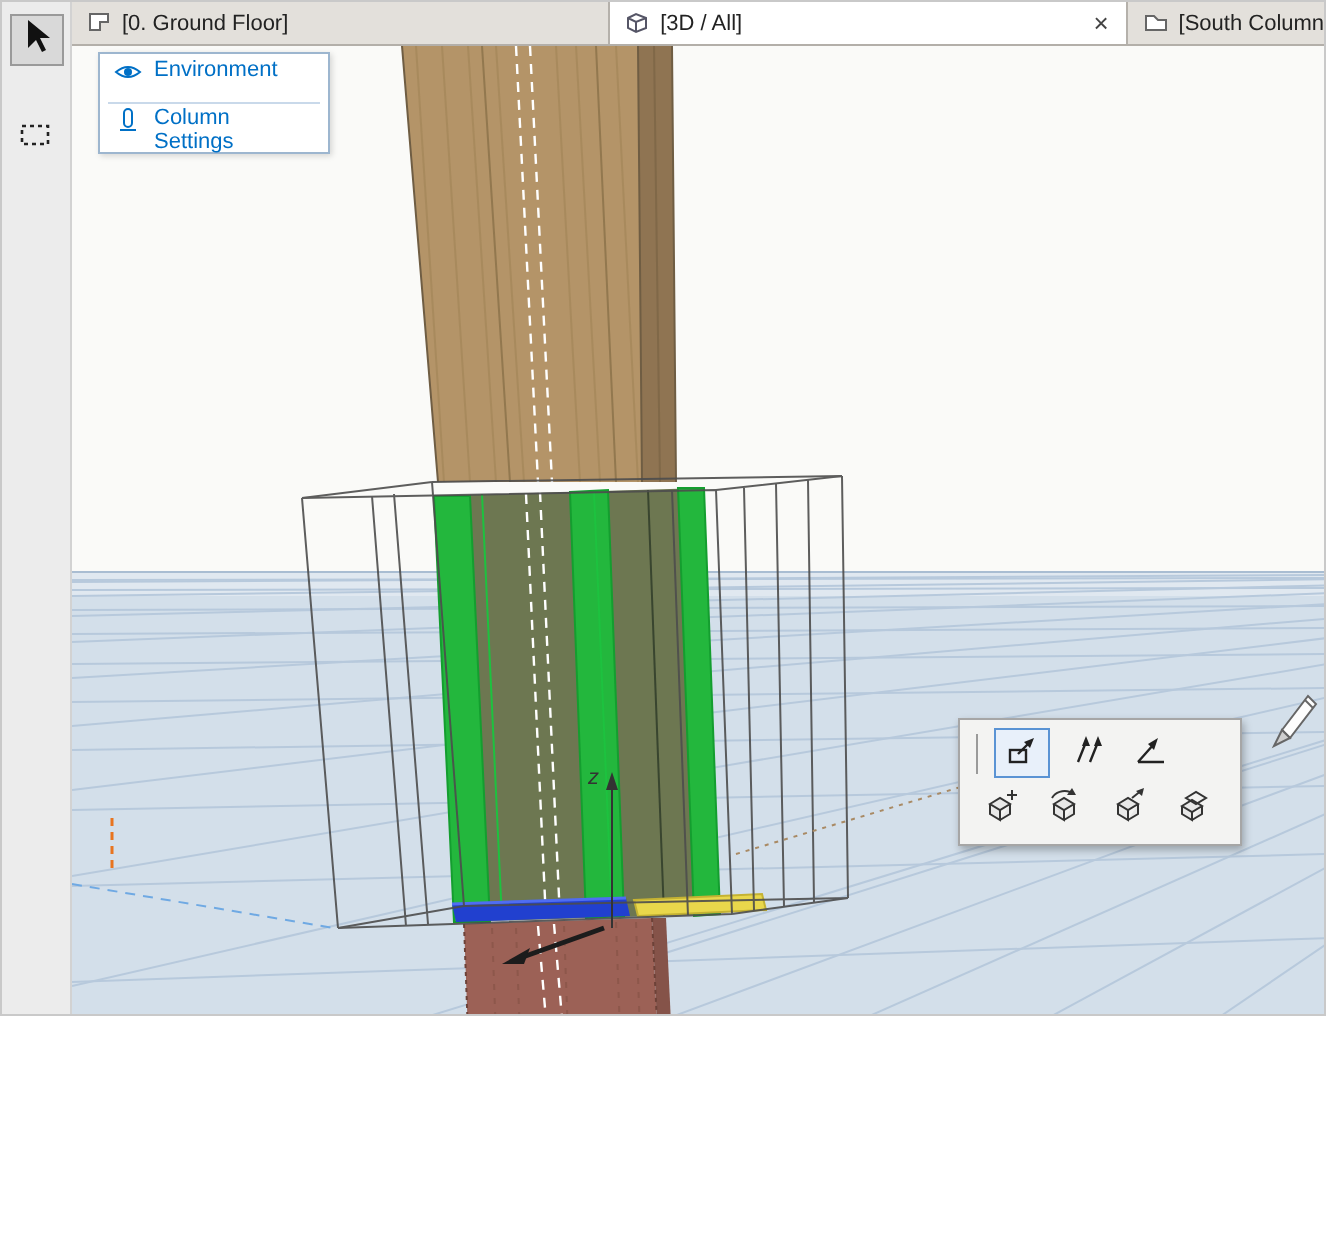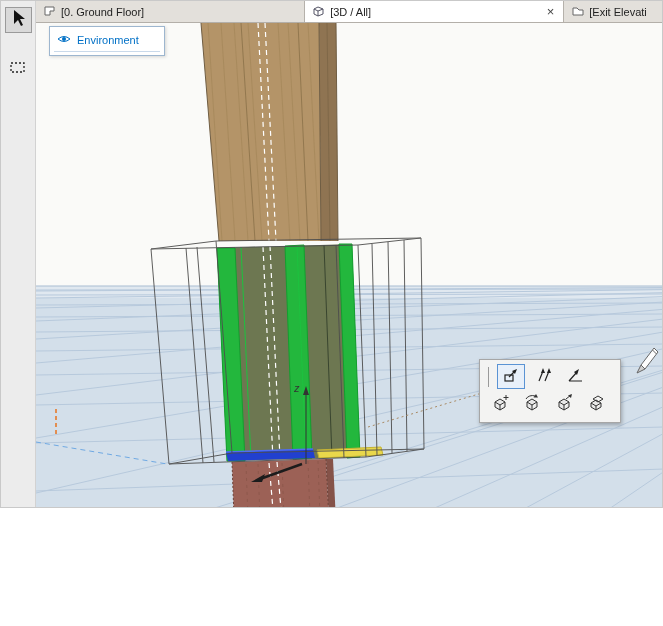--- a/index.html
+++ b/index.html
@@ -24,21 +24,21 @@
   .tab-south{width:98px;border-right:none;}
   .tab-close{margin-left:auto;font-size:13px;color:#444;line-height:1;padding:0 2px;}
 
   
   .viewport{flex:1;position:relative;background:#fafaf8;overflow:hidden;}
   svg.scene{position:absolute;left:0;top:0;}
 
   
   .edit-menu{position:absolute;left:13px;top:3px;width:116px;background:#fff;border:1px solid #9db6cf;
              box-shadow:1px 1px 3px rgba(0,0,0,.15);padding:2px 0;box-sizing:border-box;}
-  .menu-item{display:flex;align-items:center;gap:6px;height:21px;padding:0 7px;color:#0070c6;font-size:11px;}
+  .menu-item{display:flex;gap:6px;height:21px;padding:0 7px;color:#0070c6;font-size:11px;}
   .menu-sep{height:1px;background:#c9d9ea;margin:1px 4px;}
 
   
   .pet-palette{position:absolute;left:443px;top:336px;width:142px;background:#f3f3f2;border:1px solid #a6a6a6;
                box-shadow:1px 2px 4px rgba(0,0,0,.28);padding:4px 6px 5px;box-sizing:border-box;}
   .pp-row{display:flex;align-items:center;gap:4px;}
   .pp-row + .pp-row{margin-top:3px;}
   .pp-sep{width:1px;height:20px;background:#9a9a9a;margin:0 4px 0 2px;}
   .pp-btn{width:28px;height:25px;border:1px solid transparent;background:transparent;display:flex;
           align-items:center;justify-content:center;padding:0;box-sizing:border-box;}
@@ -87,21 +87,21 @@
         </span>
         <span>[3D / All]</span>
         <span class="tab-close">×</span>
       </div>
       <div class="tab tab-south">
         <span>
           <svg width="13" height="13" viewBox="0 0 13 13">
               <polygon points="2,11 2,4 6,4 8,6 12,6 12,11" fill="#fff" stroke="#666"></polygon>
             </svg>
         </span>
-        <span>[Exit Elevati</span>
+        <span>[South Column</span>
       </div>
     </div>
 
     <div class="viewport">
 
       <svg class="scene" width="628" height="604" viewBox="0 0 628 604">
 
         <rect x="0" y="0" width="628" height="263" fill="#fafaf8"></rect>
         <rect x="0" y="263" width="628" height="341" fill="#d3dfea"></rect>
         <rect x="0" y="263" width="628" height="12" fill="#ffffff" opacity="0.3"></rect>
@@ -200,20 +200,29 @@
         <div class="menu-item">
           <span>
             <svg width="14" height="14" viewBox="0 0 14 14">
                 <path d="M1,7 Q7,2 13,7 Q7,12 1,7 Z" fill="none" stroke="#0070c6"></path>
                 <circle cx="7" cy="7" r="2" fill="#0070c6"></circle>
               </svg>
           </span>
           <span>Environment</span>
         </div>
         <div class="menu-sep"></div>
+        <div class="menu-item">
+          <span>
+            <svg width="14" height="14" viewBox="0 0 14 14">
+                <rect x="5" y="1.5" width="4" height="9" rx="2" fill="none" stroke="#0070c6"></rect>
+                <line x1="3" y1="12" x2="11" y2="12" stroke="#0070c6"></line>
+              </svg>
+          </span>
+          <span>Column Settings</span>
+        </div>
       </div>
 
       <div class="pet-palette">
         <div class="pp-row">
           <span class="pp-sep"></span>
           <button class="pp-btn selected">
             <span>
               <svg width="18" height="18" viewBox="0 0 18 18">
                   <rect x="3" y="9" width="8" height="6" fill="none" stroke="#222" stroke-width="1.2"></rect>
                   <line x1="7" y1="11" x2="13" y2="5" stroke="#222" stroke-width="1.2"></line>

